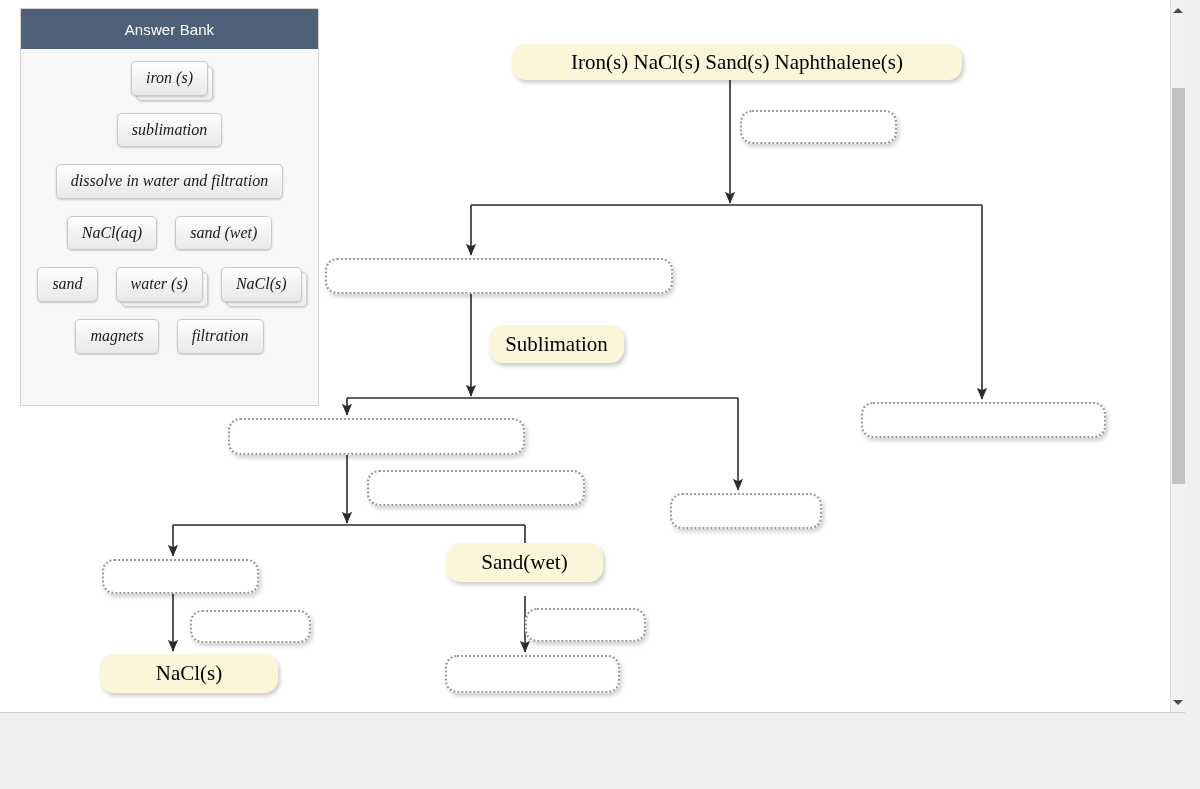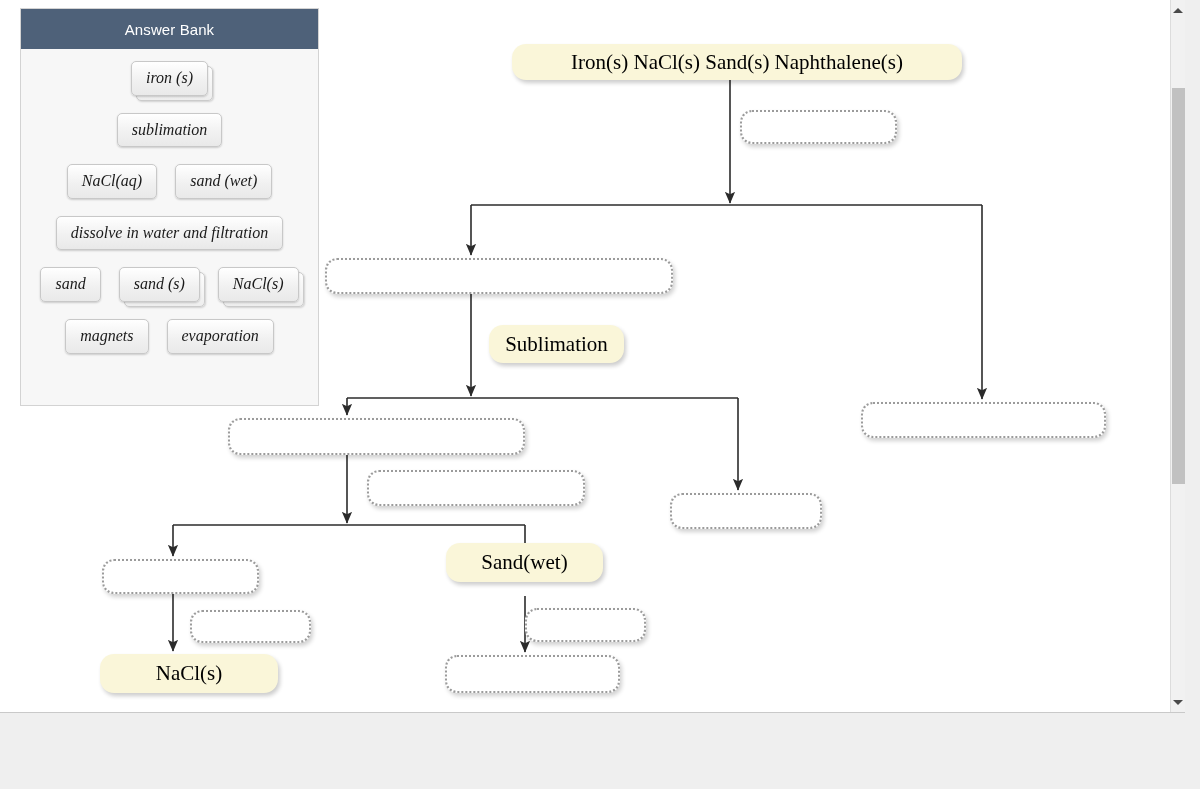--- a/index.html
+++ b/index.html
@@ -259,34 +259,34 @@
     <div class="answer-bank">
       <div class="answer-bank-header">Answer Bank</div>
       <div class="answer-bank-body" id="bank-body">
           <div class="bank-row">
             <div class="chip-wrap stacked"><div class="chip">iron (s)</div></div>
           </div>
           <div class="bank-row">
             <div class="chip-wrap"><div class="chip">sublimation</div></div>
           </div>
           <div class="bank-row">
+            <div class="chip-wrap"><div class="chip">dissolve in water and filtration</div></div>
+          </div>
+          <div class="bank-row">
             <div class="chip-wrap"><div class="chip">NaCl(aq)</div></div>
             <div class="chip-wrap"><div class="chip">sand (wet)</div></div>
           </div>
           <div class="bank-row">
-            <div class="chip-wrap"><div class="chip">dissolve in water and filtration</div></div>
-          </div>
-          <div class="bank-row">
             <div class="chip-wrap"><div class="chip">sand</div></div>
-            <div class="chip-wrap stacked"><div class="chip">sand (s)</div></div>
+            <div class="chip-wrap stacked"><div class="chip">water (s)</div></div>
             <div class="chip-wrap stacked"><div class="chip">NaCl(s)</div></div>
           </div>
           <div class="bank-row">
             <div class="chip-wrap"><div class="chip">magnets</div></div>
-            <div class="chip-wrap"><div class="chip">evaporation</div></div>
+            <div class="chip-wrap"><div class="chip">filtration</div></div>
           </div>
         </div>
     </div>
 
     <div class="scrollbar">
       <div class="sb-btn up">
         <span class="sb-arrow up"></span>
       </div>
       <div class="sb-thumb"></div>
       <div class="sb-btn down">

